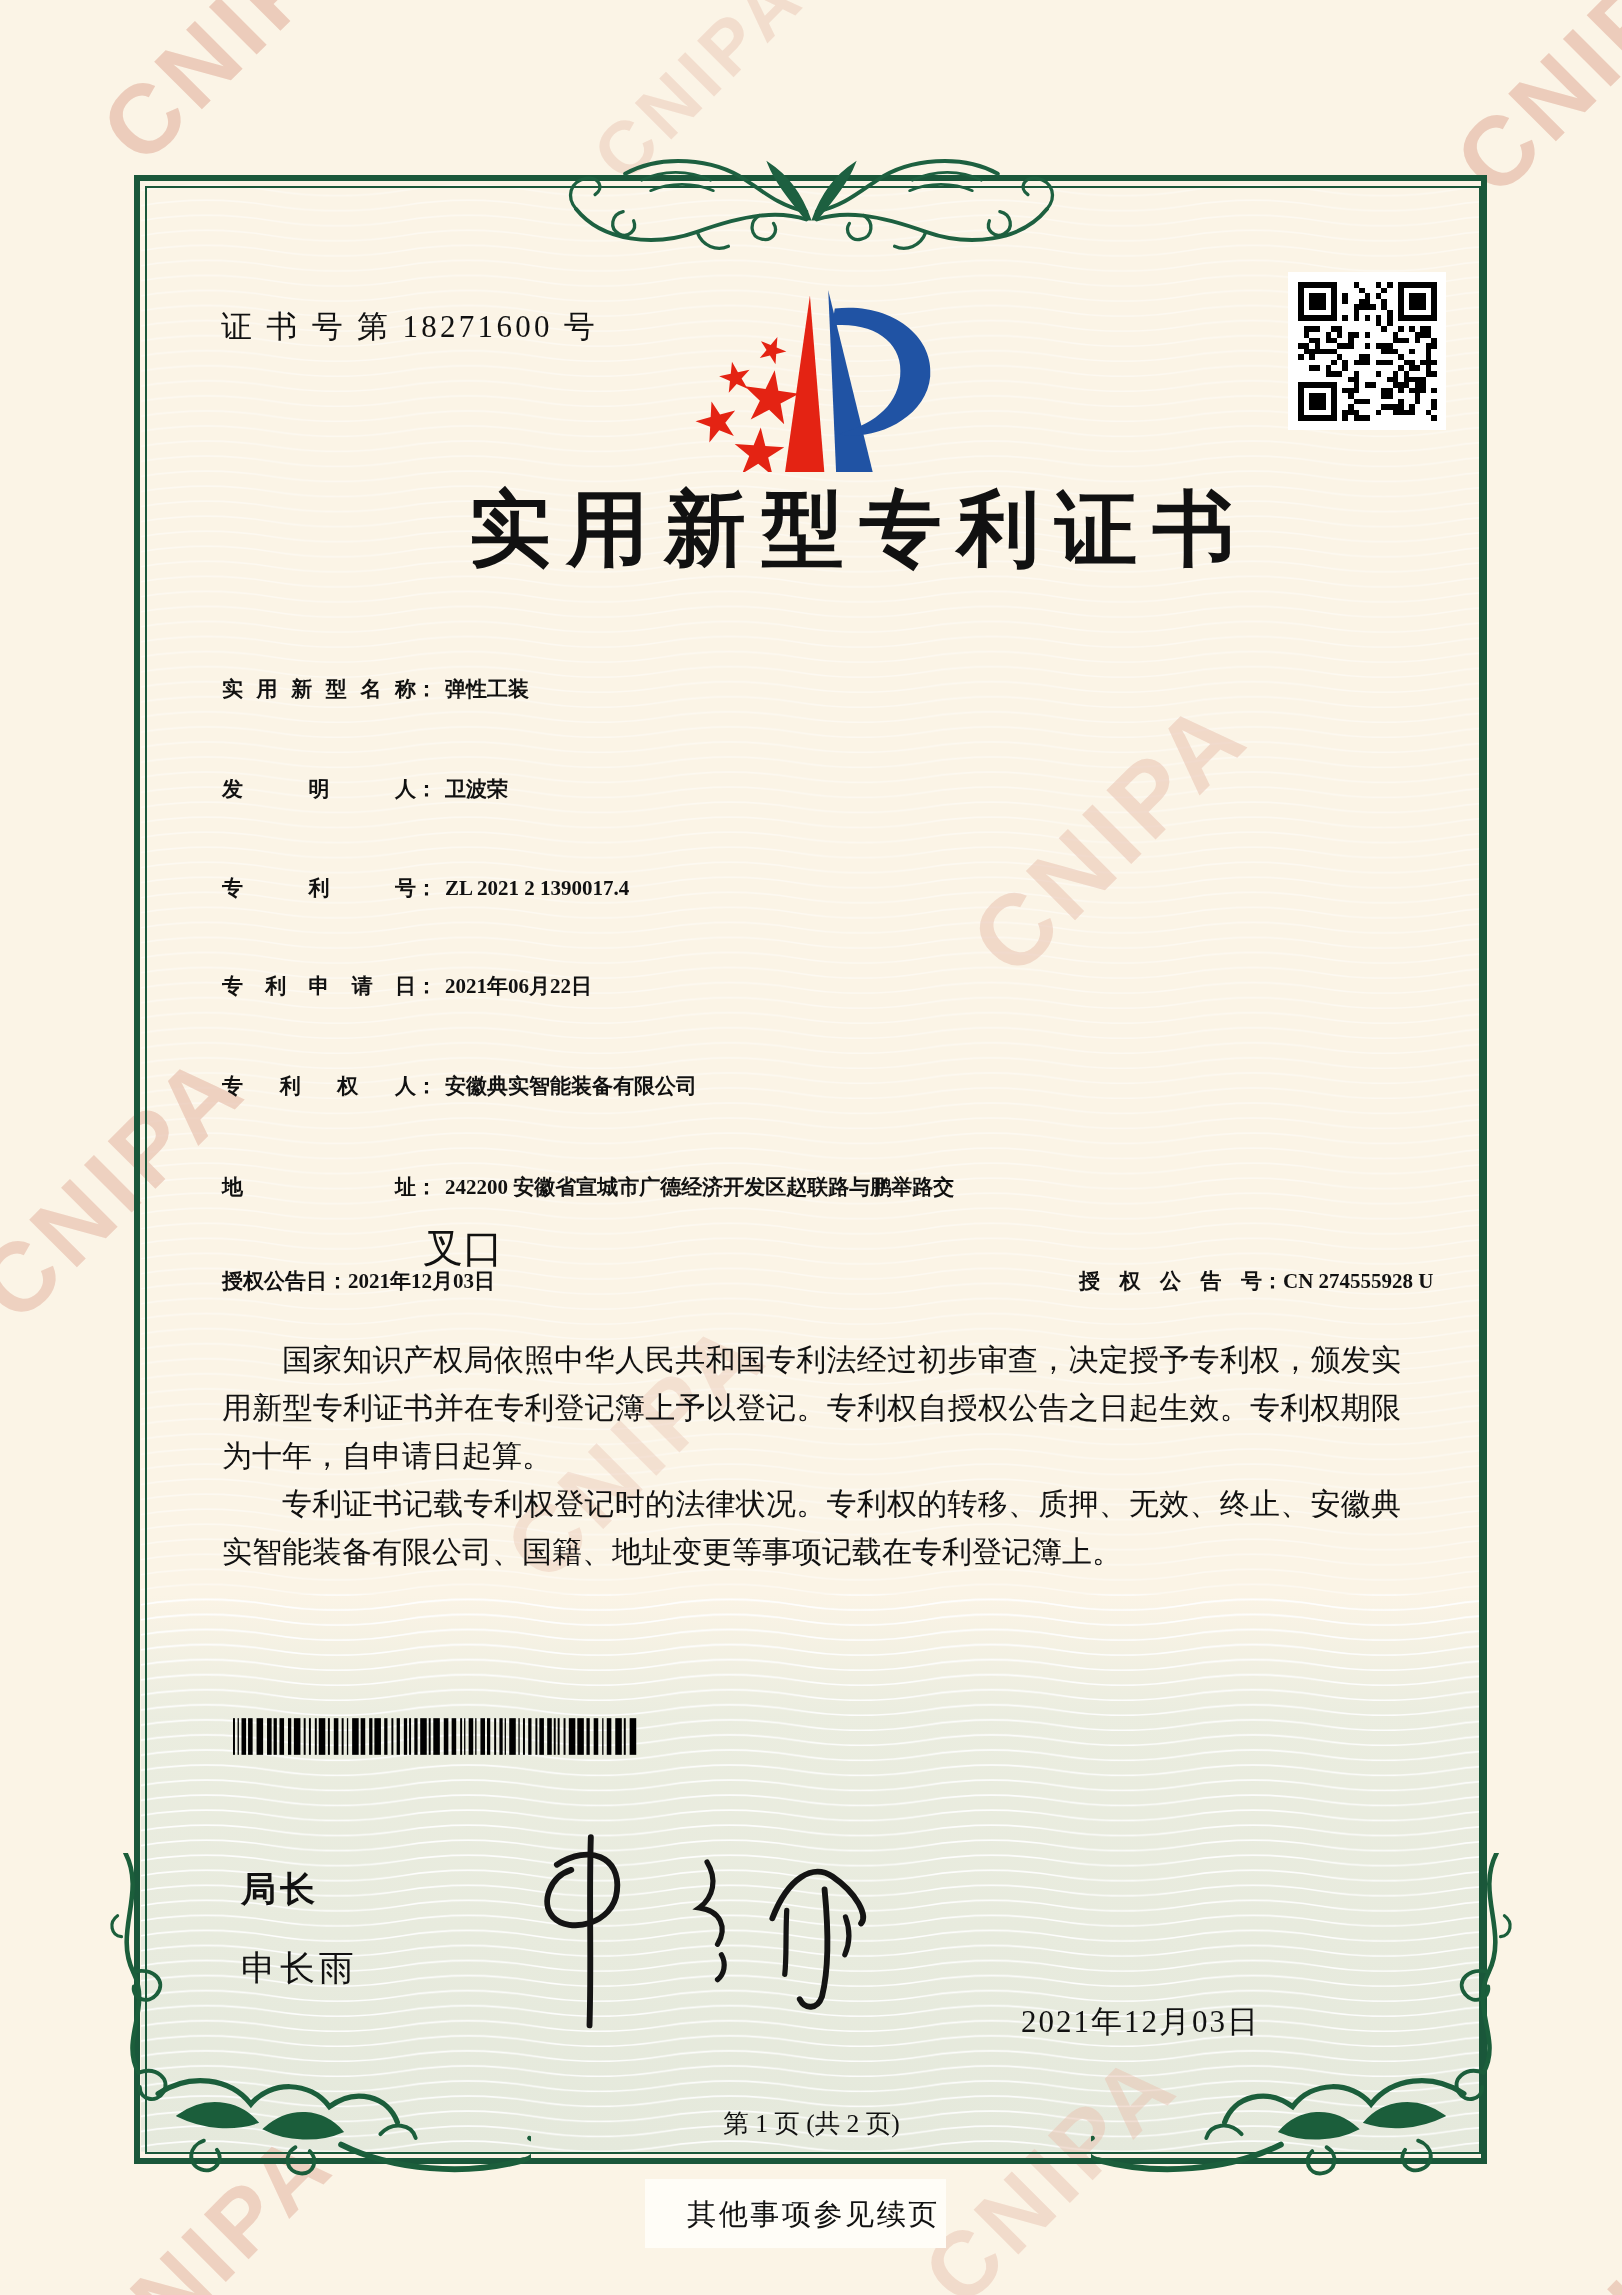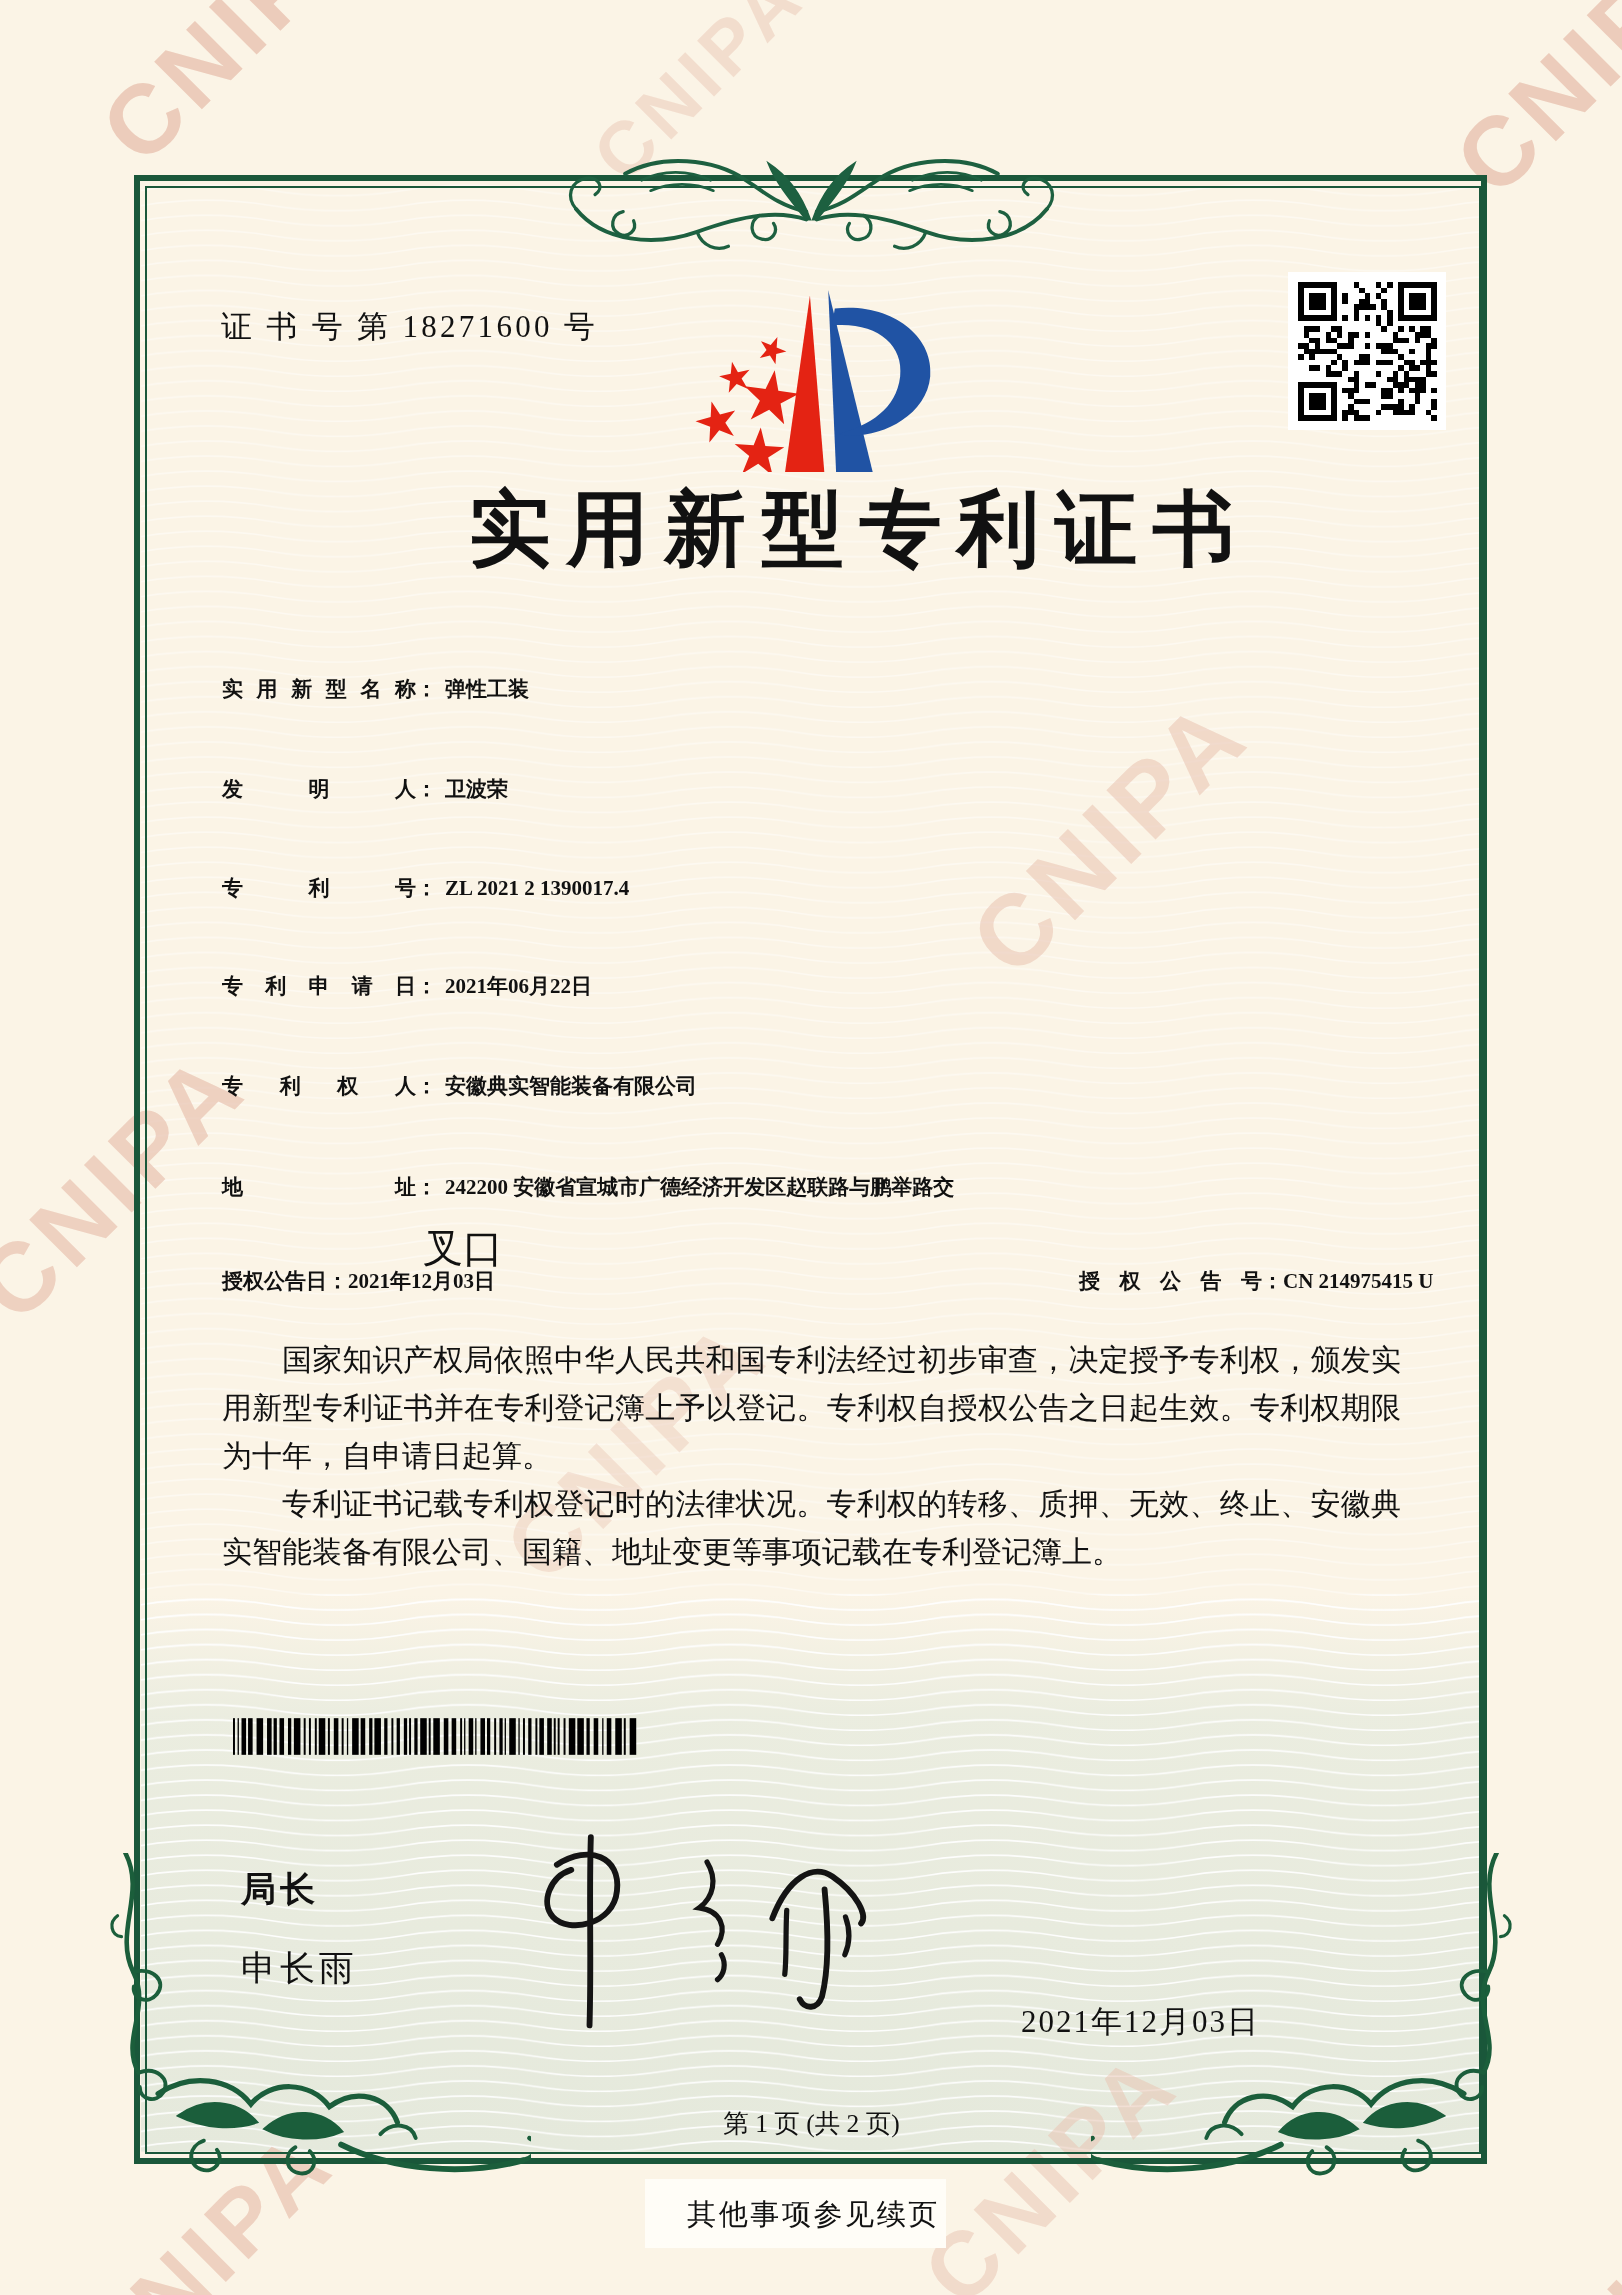--- a/index.html
+++ b/index.html
@@ -334,21 +334,21 @@
     <span class="lbl">专利权人</span><span>：</span><span class="val">安徽典实智能装备有限公司</span>
   </div>
   <div class="row" style="top:1173px;">
     <span class="lbl">地址</span><span>：</span><span class="val">242200 安徽省宣城市广德经济开发区赵联路与鹏举路交</span>
   </div>
   <div class="addr2" style="top:1221px;">叉口</div>
 
   <div class="row" style="top:1267px;">
     <span>授权公告日</span><span>：</span><span>2021年12月03日</span>
     <span class="abs grant2">
-      <span class="lbl" style="width:183px">授权公告号</span><span>：</span><span>CN 214975415 U</span>
+      <span class="lbl" style="width:183px">授权公告号</span><span>：</span><span>CN 274555928 U</span>
     </span>
   </div>
 
   <div class="paras content">
     <p>国家知识产权局依照中华人民共和国专利法经过初步审查，决定授予专利权，颁发实用新型专利证书并在专利登记簿上予以登记。专利权自授权公告之日起生效。专利权期限为十年，自申请日起算。</p>
     <p>专利证书记载专利权登记时的法律状况。专利权的转移、质押、无效、终止、安徽典实智能装备有限公司、国籍、地址变更等事项记载在专利登记簿上。</p>
   </div>
 
   <svg id="barcode" viewBox="0 0 634 56">
       <rect x="0" y="0" width="3" height="56" fill="#000"></rect>

